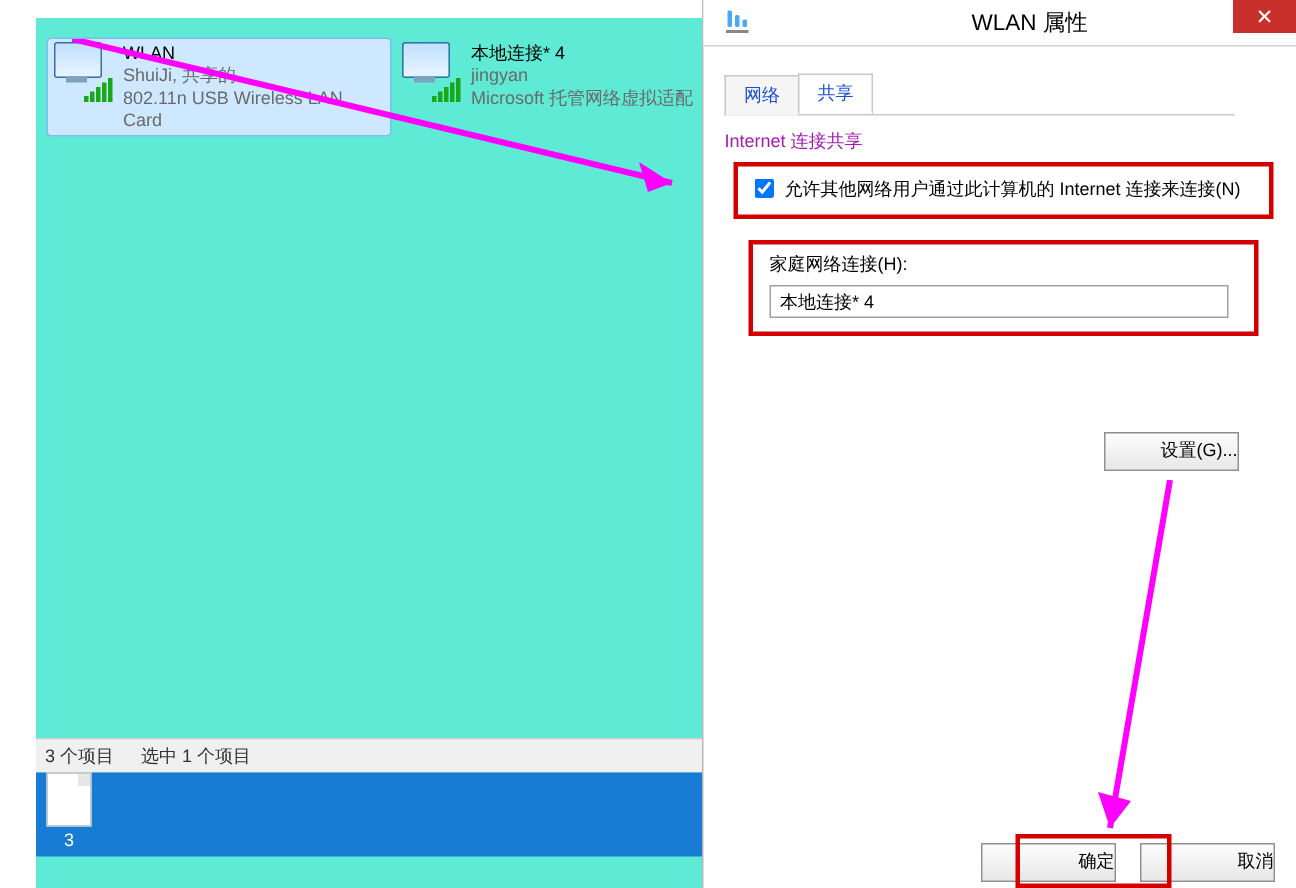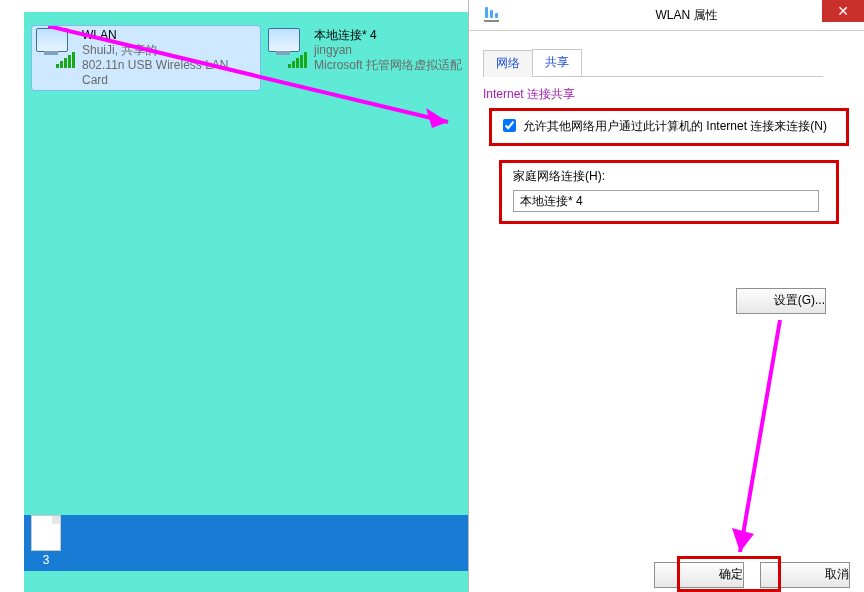--- a/index.html
+++ b/index.html
@@ -29,21 +29,21 @@
   .taskbar { position:absolute; left:0; bottom:33px; height:56px; width:468px; background:#187cd4; display:flex; align-items:flex-end; padding:0 4px 4px 4px; box-sizing:border-box; }
   .taskbar .tile { width:36px; color:#fff; text-align:center; }
   .taskbar .tile .doc { width:28px; height:34px; margin:0 auto 2px; background:#fff; border:1px solid #c8c8c8; position:relative; }
   .taskbar .tile .doc:after{ content:""; position:absolute; right:0; top:0; width:8px; height:8px; background:#e6e6e6; }
 
   
   .dialog { position:absolute; left:468px; top:0; width:396px; height:592px; background:#fff; border-left:1px solid #b8b8b8; box-sizing:border-box; }
   .titlebar { height:30px; background:#fff; border-bottom:1px solid #d0d0d0; display:flex; align-items:center; position:relative; }
   .titlebar .glyph { width:18px; height:18px; margin:0 8px 0 14px; }
   .titlebar .glyph svg { width:18px; height:18px; }
-  .titlebar .ttxt { flex:1; text-align:center; font-size:12px; color:#000; }
+  .titlebar .ttxt { flex:1; text-align:center; font-size:15px; color:#000; }
   .closebtn { position:absolute; right:0; top:0; width:42px; height:22px; background:#c9302c; color:#fff; text-align:center; line-height:22px; font-size:14px; }
 
   .tabs { margin:18px 0 0 14px; display:flex; border-bottom:1px solid #c8c8c8; width:340px; }
   .tab { padding:4px 12px; border:1px solid #c8c8c8; border-bottom:none; margin-right:-1px; background:#f5f5f5; color:#1d4ed8; position:relative; top:1px; }
   .tab.active { background:#fff; top:0; border-bottom:1px solid #fff; }
 
   .group-label { position:absolute; left:14px; top:86px; color:#a21caf; }
 
   .red-frame { position:absolute; border:3px solid #d40000; box-sizing:border-box; }
   .frame1 { left:20px; top:108px; width:360px; height:38px; }
@@ -112,20 +112,24 @@
         </div>
         <div class="conn-text">
           <div class="title">本地连接* 4</div>
           <div class="sub">jingyan</div>
           <div class="sub">Microsoft 托管网络虚拟适配</div>
         </div>
       </div>
 
     </div>
 
+    <div class="statusbar">
+      <span>3 个项目</span>
+      <span>选中 1 个项目</span>
+    </div>
 
     <div class="taskbar">
       <div class="tile">
         <div class="doc"></div>
         <div>3</div>
       </div>
     </div>
   </div>
 
   <div class="dialog">

